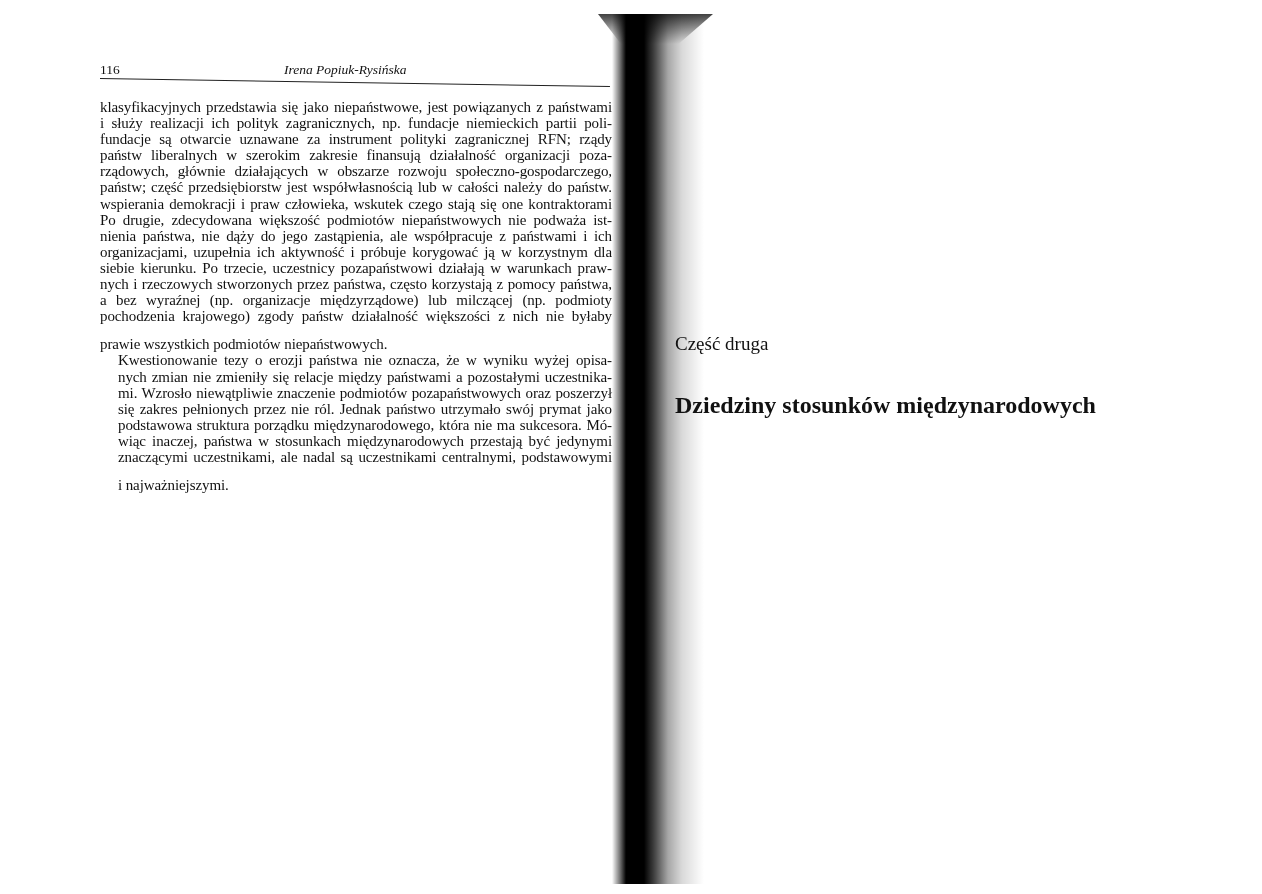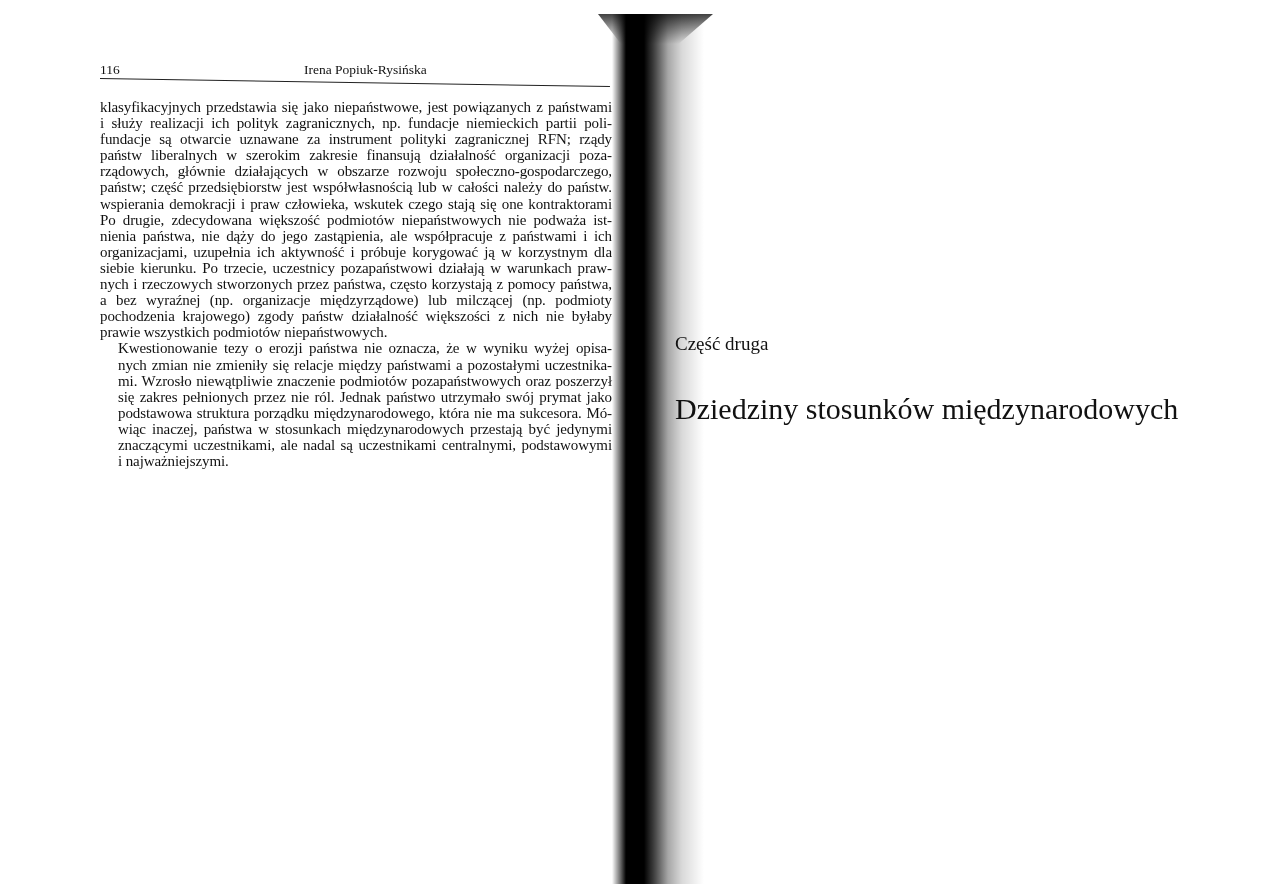--- a/index.html
+++ b/index.html
@@ -4,48 +4,48 @@
 <style>
   html, body { margin: 0; padding: 0; }
   body {
     width: 1262px; height: 894px; background: #ffffff; position: relative; overflow: hidden;
     font-family: "Liberation Serif", "DejaVu Serif", serif; color: #111;
   }
   .spread { position: absolute; left: 0; top: 0; width: 1262px; height: 894px; }
   .left-page { position: absolute; left: 100px; top: 62px; width: 512px; }
   .running-head { position: relative; height: 16px; font-size: 13.5px; text-align: right; }
   .running-head .pagenum { position: absolute; left: 0; top: 0; }
-  .running-head .author { position: absolute; left: 204px; top: 0; }
+  .running-head .author { position: absolute; left: 184px; top: 0; font-style: italic; }
   .rule {
     position: absolute; left: 0; top: 16px; width: 510px; height: 1px; background: #222;
     transform-origin: left center; transform: rotate(0.9deg);
   }
   .body-text {
     margin-top: 21px; font-size: 15px; line-height: 16.1px; text-align: justify;
     letter-spacing: -0.1px;
   }
   .body-text p { margin: 0; }
   .body-text p.indent { text-indent: 18px; }
   .line { display: block; text-align: justify; text-align-last: justify; white-space: nowrap; overflow: visible; }
-  .line.last { text-align-last: left; }
+  .line.last { text-align-last: left; margin-top: 12px; }
   .gutter {
     position: absolute; left: 612px; top: 14px; width: 100px; height: 870px;
     background:
       linear-gradient(to right,
         rgba(0,0,0,0) 0px, rgba(0,0,0,0.55) 8px, #000 14px, #000 32px,
         rgba(0,0,0,0.75) 42px, rgba(0,0,0,0.35) 56px, rgba(0,0,0,0.15) 70px, rgba(0,0,0,0) 92px);
   }
   .gutter-top {
     position: absolute; left: 598px; top: 14px; width: 115px; height: 30px;
     background: linear-gradient(to bottom, rgba(0,0,0,0.75), rgba(0,0,0,0));
     clip-path: polygon(0 0, 100% 0, 70% 100%, 20% 100%);
   }
   .right-page { position: absolute; left: 675px; top: 0; width: 560px; height: 808px; }
   .part-label { position: absolute; left: 0; top: 333px; font-size: 19px; }
-  .part-title { position: absolute; left: 0; top: 392px; font-size: 30px; font-weight: normal; white-space: nowrap; }
+  .part-title { position: absolute; left: 0; top: 392px; font-size: 24px; font-weight: bold; white-space: nowrap; }
 </style>
 </head>
 <body>
 
 <div class="spread">
 
   <div class="left-page">
     <div class="running-head">
       <span class="pagenum">116</span>
       <span class="author">Irena Popiuk-Rysińska</span>

